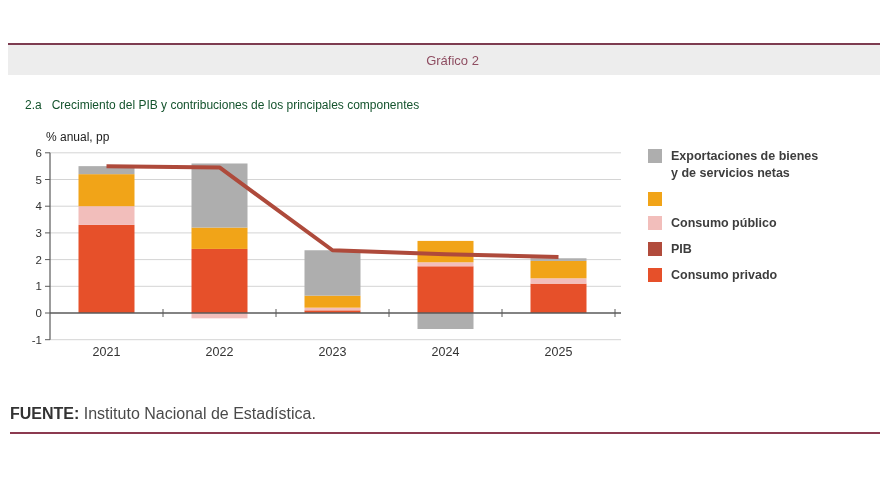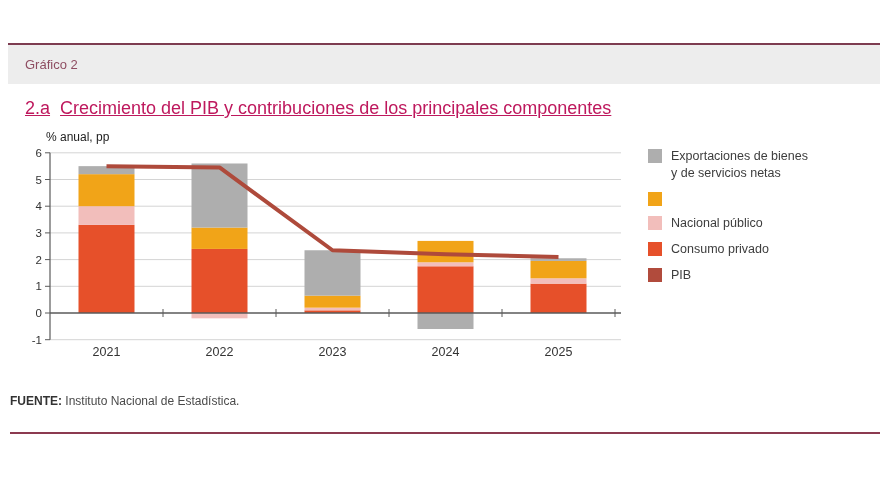--- a/index.html
+++ b/index.html
@@ -2,32 +2,32 @@
 <html><head>
 <meta charset="utf-8">
 <style>
   html,body{margin:0;padding:0;}
   body{
     width:880px;height:495px;position:relative;background:#ffffff;
     font-family:"Liberation Sans","DejaVu Sans",sans-serif;overflow:hidden;
   }
   .top-rule{position:absolute;left:8px;right:0;top:43px;height:2px;background:#7D3C50;}
   .grafico-band{
-    position:absolute;left:8px;right:0;top:45px;height:39px;background:#EDEDED;
-    display:flex;align-items:center;padding-left:17px;box-sizing:border-box;
+    position:absolute;left:8px;right:0;top:45px;height:30px;background:#EDEDED;
+    display:flex;align-items:center;padding-left:17px;box-sizing:border-box;justify-content:center;
   }
   .grafico-label{font-size:13px;color:#8E4D61;}
-  .chart-title{position:absolute;left:25px;top:98px;font-size:18px;color:#be185d;text-decoration:underline;}
+  .chart-title{position:absolute;left:25px;top:98px;font-size:12px;color:#14532d;}
   .chart-title .num{margin-right:10px;}
   .chart-wrap{position:absolute;left:18px;top:130px;width:620px;height:240px;}
   .legend{position:absolute;left:648px;top:148px;display:flex;flex-direction:column;gap:9px;}
   .legend-item{display:flex;align-items:flex-start;}
   .legend-swatch{width:14px;height:14px;flex:0 0 14px;margin-right:9px;margin-top:1px;}
-  .legend-label{font-size:12.5px;line-height:17px;color:#3D3D3D;white-space:pre-line;}
-  .source-note{position:absolute;left:10px;top:394px;font-size:12px;color:#4A4A4A;}
+  .legend-label{font-size:12.5px;line-height:17px;color:#3D3D3D;white-space:pre-line;font-weight:bold;}
+  .source-note{position:absolute;left:10px;top:405px;font-size:16px;color:#4A4A4A;}
   .source-note b{color:#333333;}
   .bottom-rule{position:absolute;left:10px;right:0;top:432px;height:2px;background:#8C3A50;}
   svg text{font-family:"Liberation Sans","DejaVu Sans",sans-serif;}
 </style>
 </head>
 <body>
 
 <div class="top-rule"></div>
 
 <div class="grafico-band">
@@ -104,29 +104,29 @@
   <div class="legend-item">
     <span class="legend-swatch" style="background: rgb(174, 174, 174);"></span>
     <span class="legend-label">Exportaciones de bienes
 y de servicios netas</span>
   </div>
   <div class="legend-item">
     <span class="legend-swatch" style="background: rgb(241, 164, 24);"></span>
   </div>
   <div class="legend-item">
     <span class="legend-swatch" style="background: rgb(242, 190, 187);"></span>
-    <span class="legend-label">Nacional público</span>
+    <span class="legend-label">Consumo público</span>
+  </div>
+  <div class="legend-item">
+    <span class="legend-swatch" style="background: rgb(177, 75, 60);"></span>
+    <span class="legend-label">PIB</span>
   </div>
   <div class="legend-item">
     <span class="legend-swatch" style="background: rgb(230, 80, 42);"></span>
     <span class="legend-label">Consumo privado</span>
-  </div>
-  <div class="legend-item">
-    <span class="legend-swatch" style="background: rgb(177, 75, 60);"></span>
-    <span class="legend-label">PIB</span>
   </div>
 </div>
 
 <div class="source-note">
   <b>FUENTE:</b><span> Instituto Nacional de Estadística.</span>
 </div>
 
 <div class="bottom-rule"></div>
 
 </body></html>

